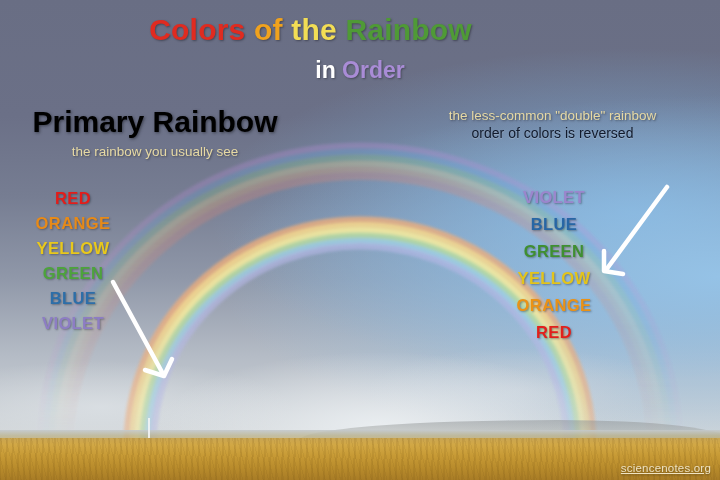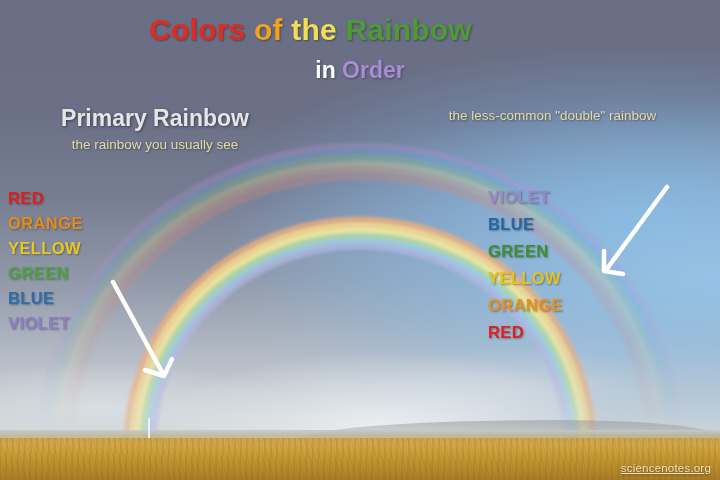--- a/index.html
+++ b/index.html
@@ -47,33 +47,33 @@
     position:absolute; left:0; top:57px; width:720px; text-align:center;
     font-size:23px; font-weight:bold;
     text-shadow:1px 1px 2px rgba(40,42,52,.5);
   }
 
   .col { position:absolute; text-align:center; }
   .col-primary   { left:0px;   top:105px; width:310px; }
   .col-secondary { left:385px; top:103px; width:335px; }
 
   .head {
-    font-size:23px; font-weight:bold; color:#e5e5e5;
+    font-size:30px; font-weight:bold; color:#000000;
     text-shadow:1px 1px 3px rgba(35,38,48,.65);
   }
   .sub {
     margin-top:5px; font-size:13.5px; color:#e6d9a4;
     text-shadow:1px 1px 2px rgba(40,42,52,.55);
   }
   .sub2 {
     margin-top:2px; font-size:14px; color:#111a2c;
     text-shadow:0 1px 1px rgba(255,255,255,.25);
   }
 
-  .list { position:absolute; }
+  .list { position:absolute; text-align:center; }
   .list-primary   { left:8px;   top:186px; width:130px; }
   .list-secondary { left:488px; top:184px; width:132px; }
   .list li {
     list-style:none; font-size:16.5px; font-weight:bold;
     letter-spacing:.4px; line-height:25px;
     text-shadow:1px 1px 2px rgba(40,44,56,.45);
   }
   .list-secondary li { line-height:27px; }
 
   
@@ -198,20 +198,21 @@
     <li style="color: rgb(227, 29, 26);">RED</li>
     <li style="color: rgb(231, 138, 24);">ORANGE</li>
     <li style="color: rgb(232, 200, 28);">YELLOW</li>
     <li style="color: rgb(77, 163, 60);">GREEN</li>
     <li style="color: rgb(45, 110, 168);">BLUE</li>
     <li style="color: rgb(141, 125, 196);">VIOLET</li>
   </ul>
 
   <div class="col col-secondary">
     <div class="sub">the less-common "double" rainbow</div>
+    <div class="sub2">order of colors is reversed</div>
   </div>
   <ul class="list list-secondary">
     <li style="color: rgb(155, 134, 205);">VIOLET</li>
     <li style="color: rgb(39, 102, 165);">BLUE</li>
     <li style="color: rgb(63, 143, 49);">GREEN</li>
     <li style="color: rgb(227, 196, 27);">YELLOW</li>
     <li style="color: rgb(235, 146, 21);">ORANGE</li>
     <li style="color: rgb(226, 32, 28);">RED</li>
   </ul>
 

